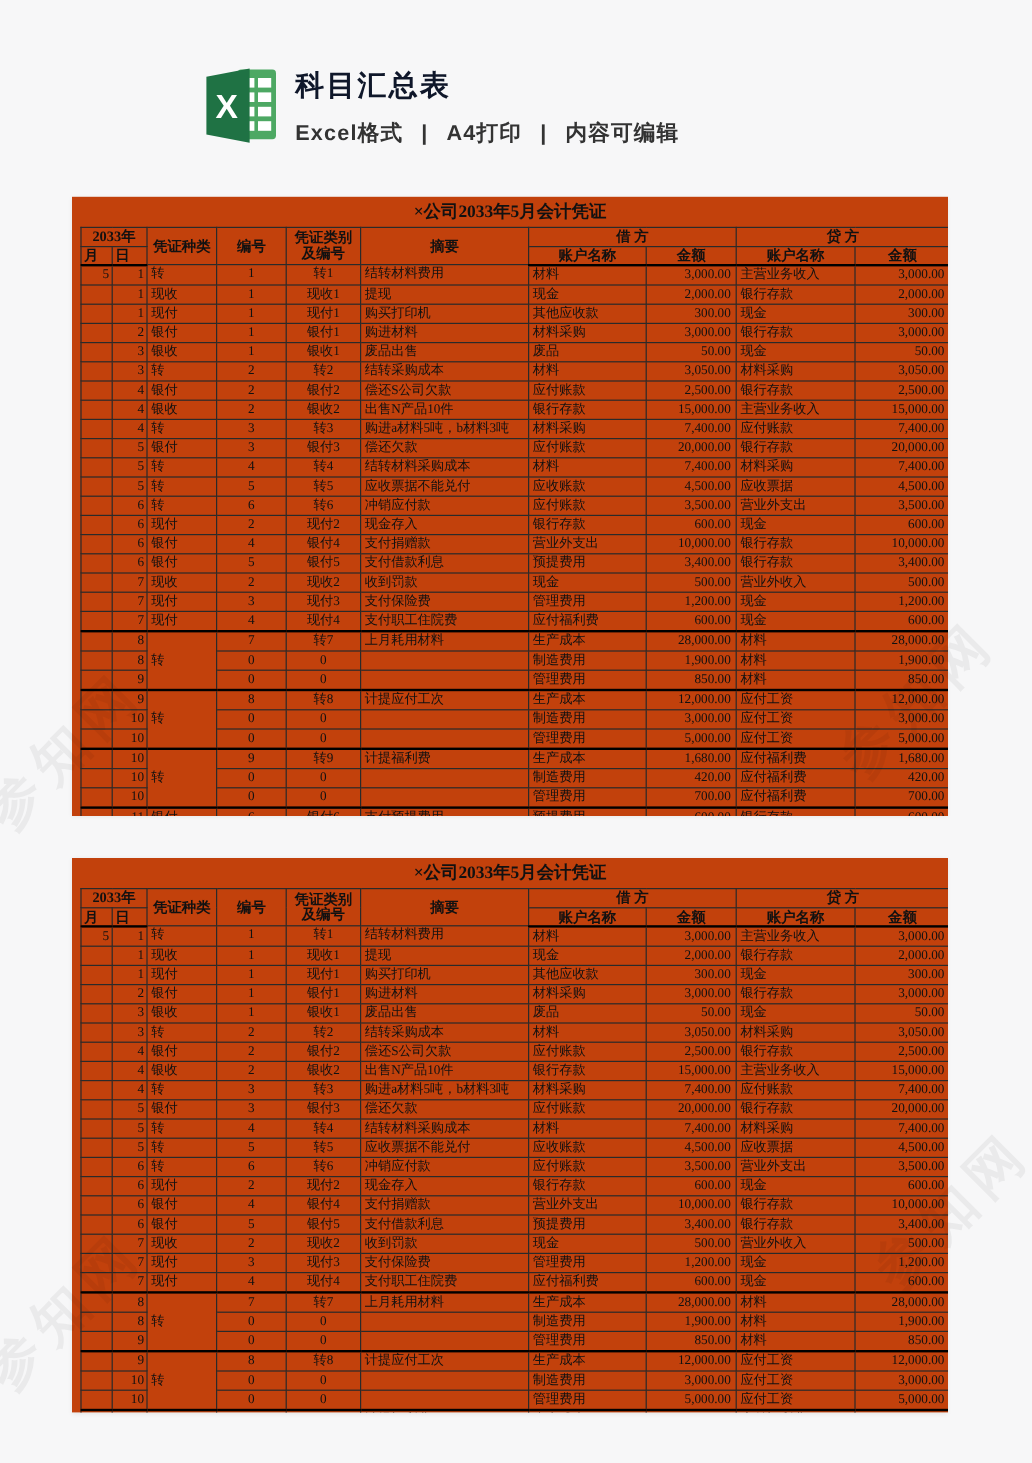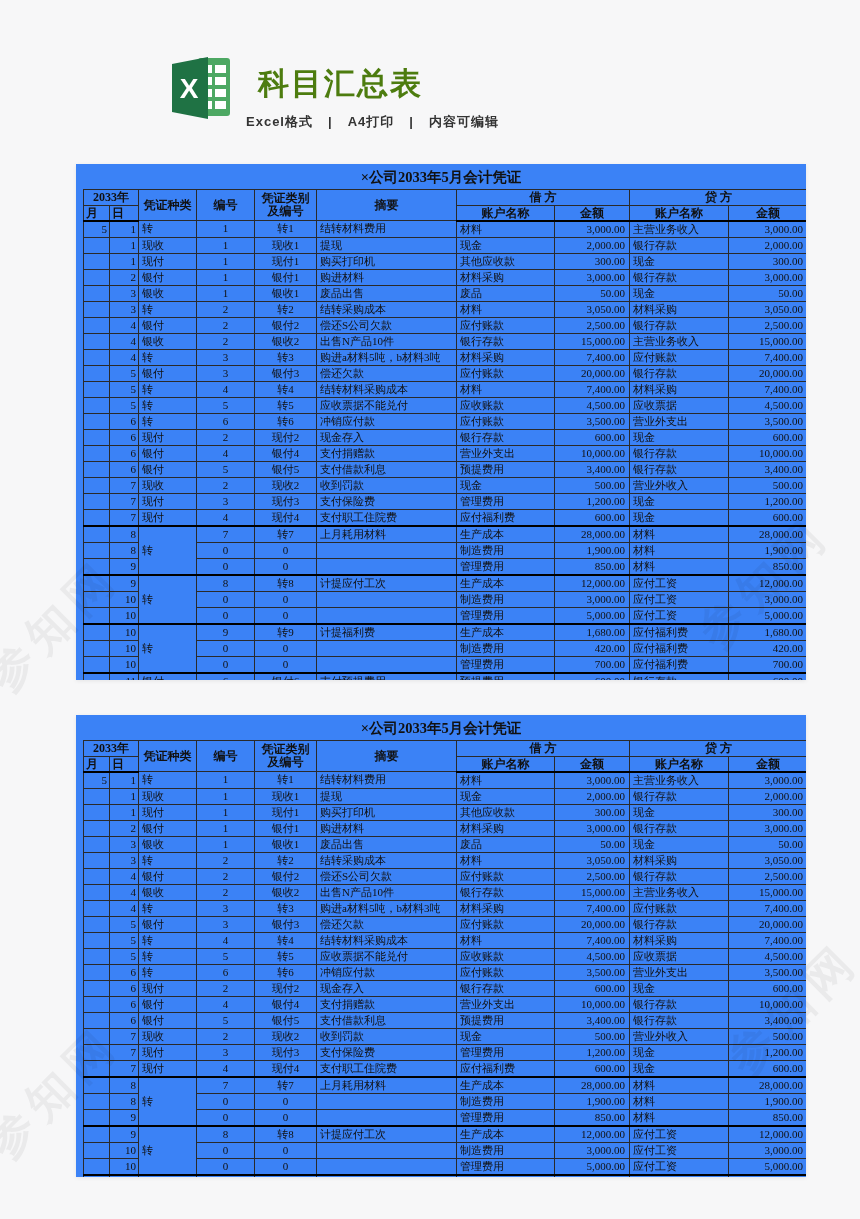--- a/index.html
+++ b/index.html
@@ -6,28 +6,28 @@
   body{
     width:860px;height:1219px;overflow:hidden;position:relative;
     background:#f7f7f8;
     font-family:"Liberation Sans","DejaVu Sans",sans-serif;
   }
   
   .brand{position:absolute;left:170px;top:55px;display:flex;align-items:flex-start;}
   .logo{width:62px;height:66px;flex:0 0 auto;}
   .titles{margin-left:14px;}
   .main-title{
-    font-size:31px;font-weight:bold;color:#4d7c0f;letter-spacing:2px;
-    line-height:34px;margin:12px;
+    font-size:24px;font-weight:bold;color:#0f172a;letter-spacing:2px;
+    line-height:34px;margin:0;
   }
-  .subtitle{margin-top:10px;font-size:13px;font-weight:bold;color:#333;letter-spacing:1px;}
+  .subtitle{margin-top:10px;font-size:18px;font-weight:bold;color:#333;letter-spacing:1px;}
   .subtitle .sep{margin:0 15px;color:#333;}
   
   .card{
-    position:absolute;left:76px;width:730px;background:#3b82f6;
+    position:absolute;left:60px;width:730px;background:#c2410c;
     box-shadow:0 1px 4px rgba(0,0,0,0.08);
     padding:2px 7px 0 7px;box-sizing:border-box;overflow:hidden;
   }
   .card1{top:164px;height:516px;}
   .card2{top:715px;height:462px;}
   .caption{
     height:23px;line-height:23px;text-align:center;font-weight:bold;font-size:14.5px;
     color:#111;font-family:"Liberation Serif","DejaVu Serif",serif;
   }
   table.sheet{

